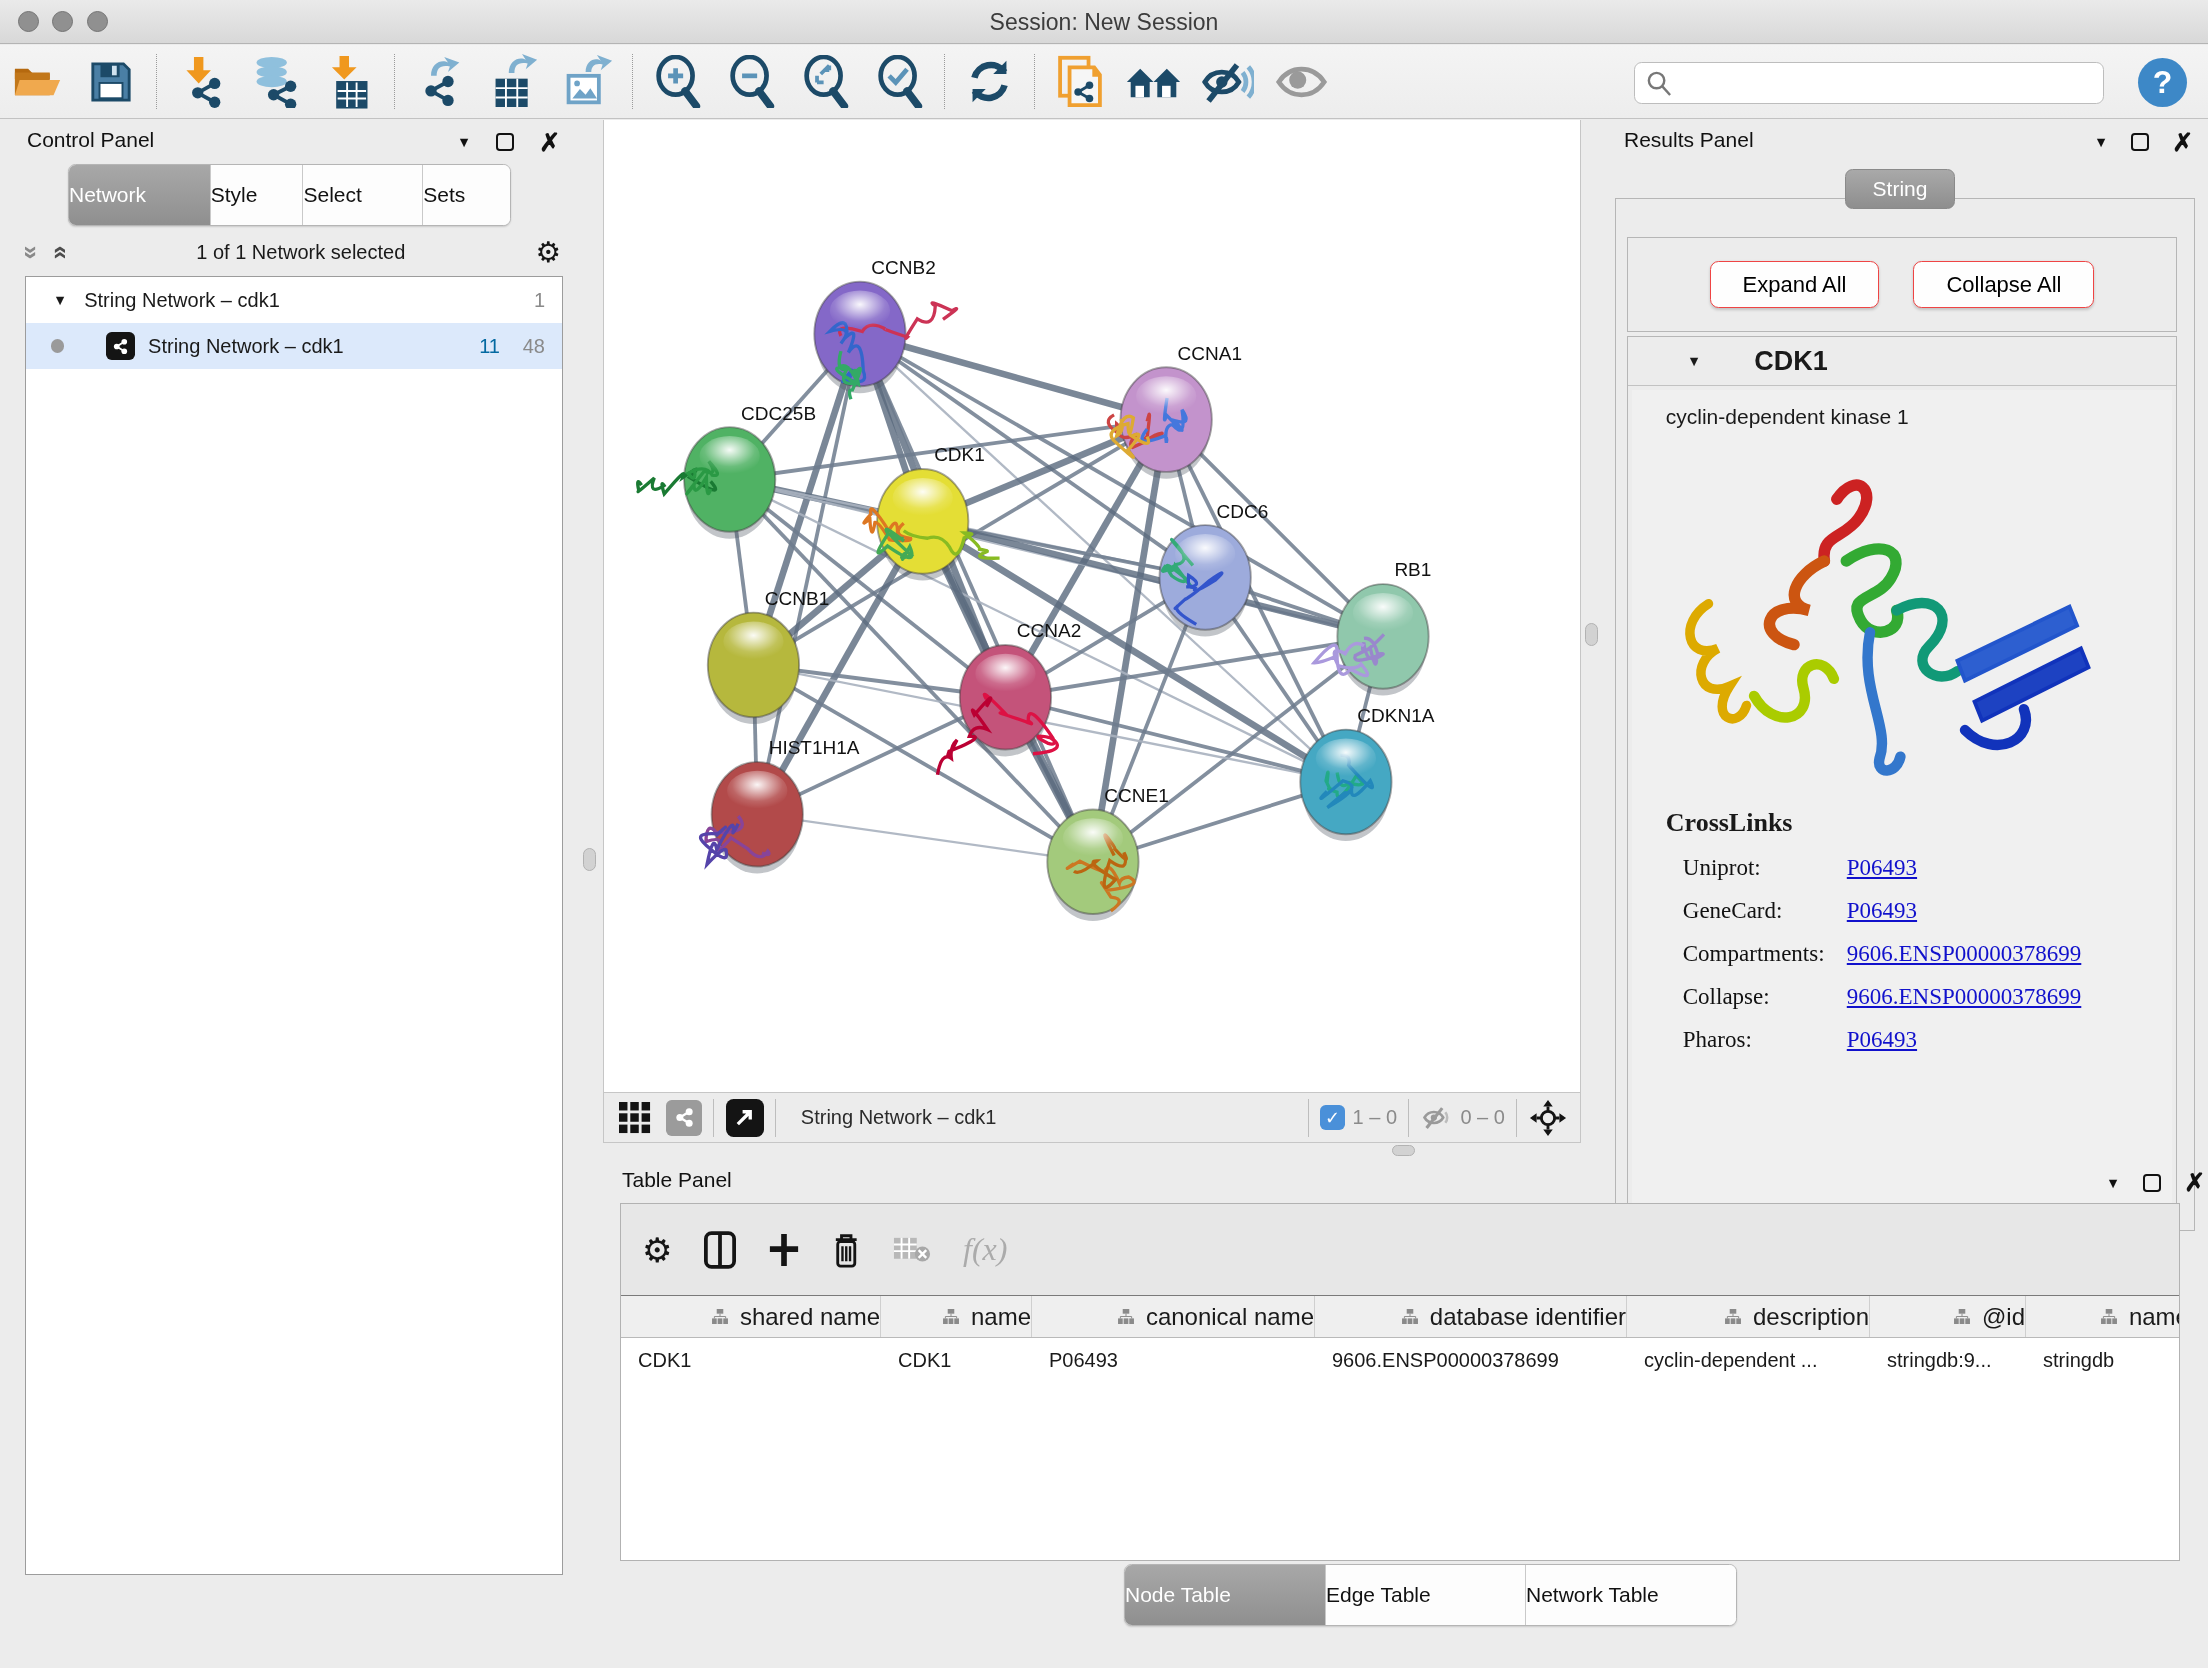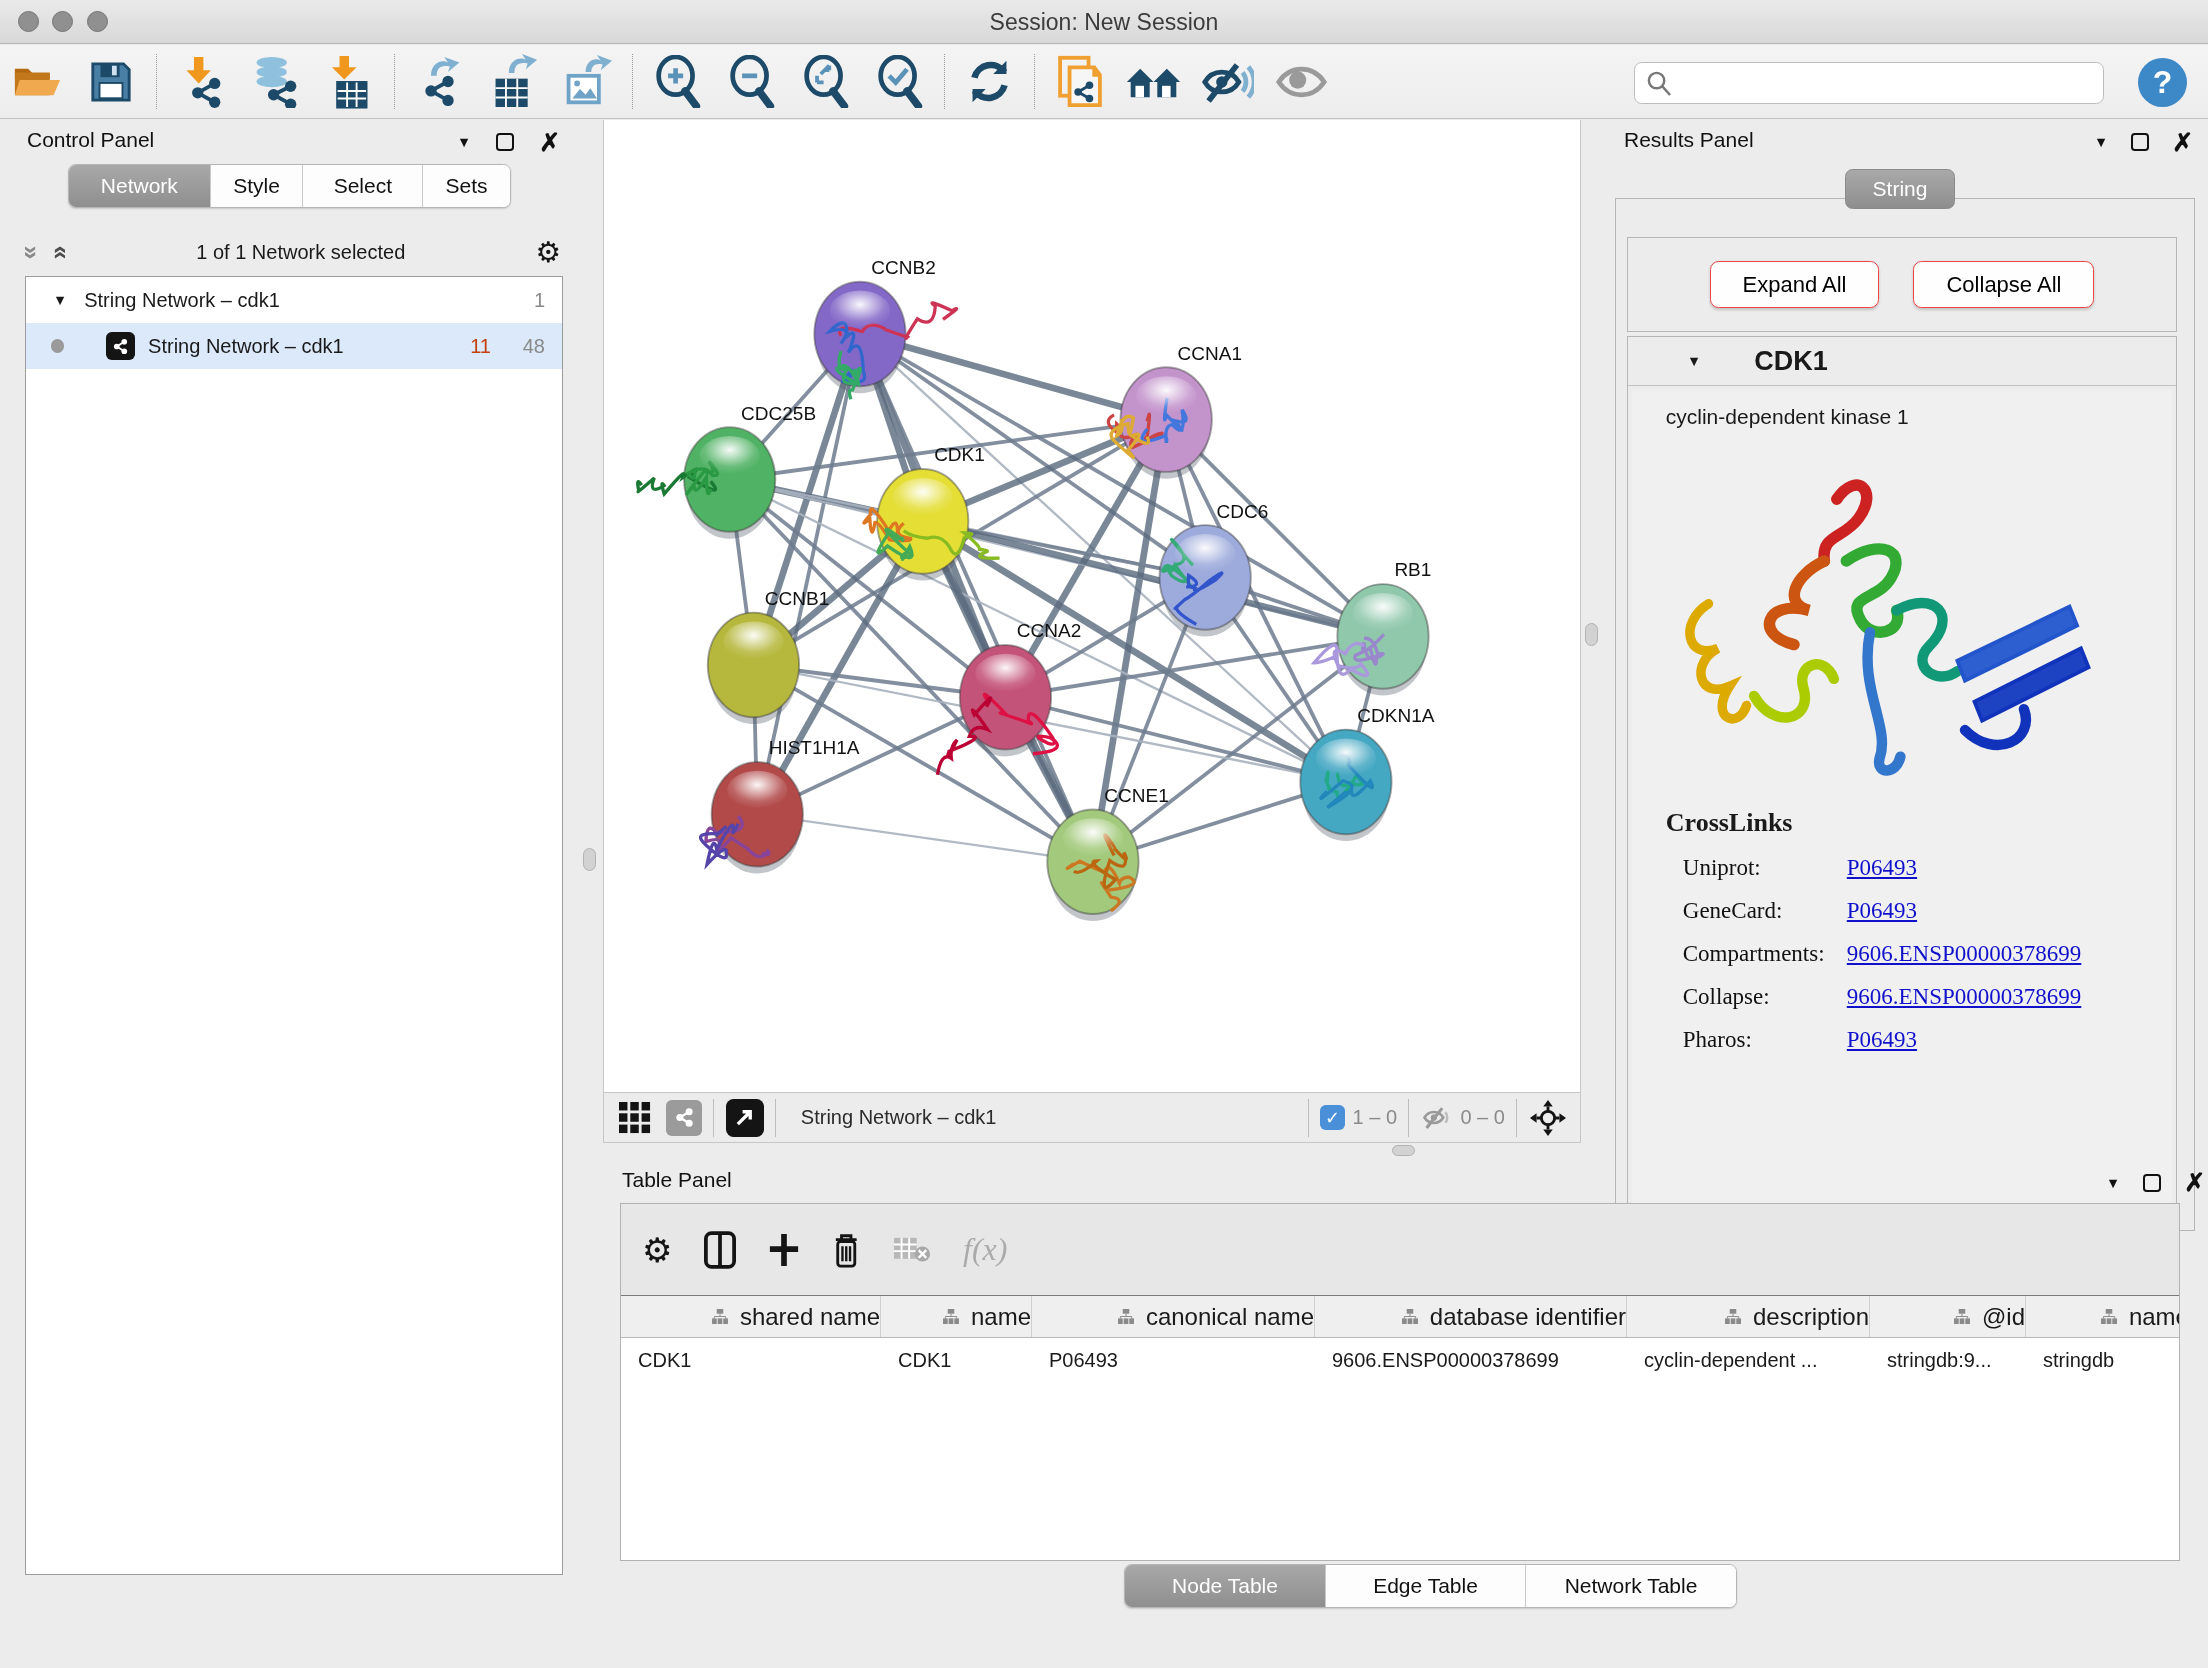--- a/index.html
+++ b/index.html
@@ -42,21 +42,21 @@
   .ph-ico { display:inline-flex; align-items:center; justify-content:center; }
   .tri { font-size:14.3px; color:#111; }
   .floatbox { width:18px; height:18px; border:2.9px solid #111; border-radius:3.8px; }
   .closex { font-size:25px; font-weight:bold; color:#111; line-height:1; }
   
   .control-panel { position:absolute; left:0; top:120px; width:590px; height:1484px; }
   .cp-header { position:absolute; left:27px; top:7.6px; }
   .cp-hdr-icons { position:absolute; top:9.5px; left:457px; display:flex; gap:25px; align-items:center; }
   .segtabs { position:absolute; display:flex; border:1px solid #b5b5b5; border-radius:7.6px; overflow:hidden;
     background:#fff; box-shadow:0 1px 1.9px rgba(0,0,0,.15); }
-  .segtab { font-size:21px; padding:9px 0; text-align:center; background:#fdfdfd; color:#111;
+  .segtab { font-size:21px; padding:18px 0; text-align:left; background:#fdfdfd; color:#111;
     border-left:1px solid #c9c9c9; }
   .segtab:first-child { border-left:none; }
   .segtab.sel { background:linear-gradient(#a8a8a8,#8f8f8f); color:#fff; }
   .cp-tabs { left:68px; top:44px; width:443px; }
   .cp-tabs .segtab:nth-child(1){width:141px;} .cp-tabs .segtab:nth-child(2){width:93px;}
   .cp-tabs .segtab:nth-child(3){width:120px;} .cp-tabs .segtab:nth-child(4){width:88px;}
   .cp-statusrow { position:absolute; left:25px; top:112px; width:536px; height:40px;
     display:flex; align-items:center; }
   .chev { color:#8a8a8a; font-size:25px; font-weight:bold; display:inline-block; }
   .chev.down { transform:rotate(90deg); }
@@ -367,21 +367,21 @@
                 <circle cx="5" cy="9" r="3"></circle>
                 <circle cx="13" cy="4" r="3"></circle>
                 <circle cx="13" cy="14" r="3"></circle>
               </g>
               <g stroke="#fff" stroke-width="2">
                 <path d="M5 9 L13 4 M5 9 L13 14"></path>
               </g>
             </svg>
         </span>
         <span style="margin-left:13.3px">String Network – cdk1</span>
-        <span style="position:absolute; right:71px; color:#c2410c">11</span>
+        <span style="position:absolute; right:62px; color:#0369a1">11</span>
         <span class="count">48</span>
       </div>
     </div>
   </div>
 
   <div class="handle" style="left:583px; top:848px; width:13.3px; height:23px;"></div>
   <div class="handle" style="left:1585px; top:623px; width:13.3px; height:23px;"></div>
   <div class="handle" style="left:1392px; top:1145px; width:23px; height:11.4px;"></div>
 
   <div class="netview">

